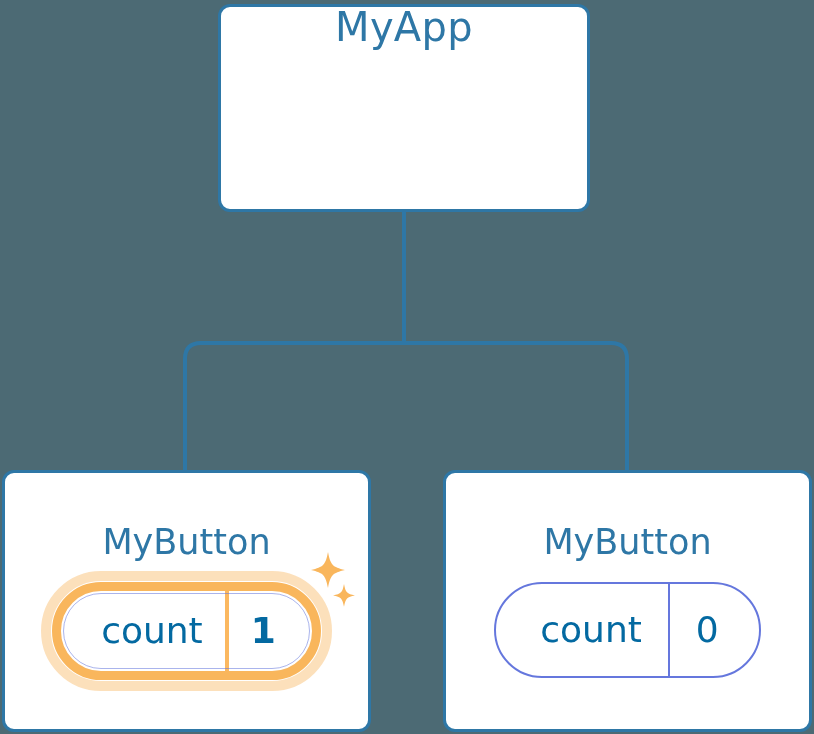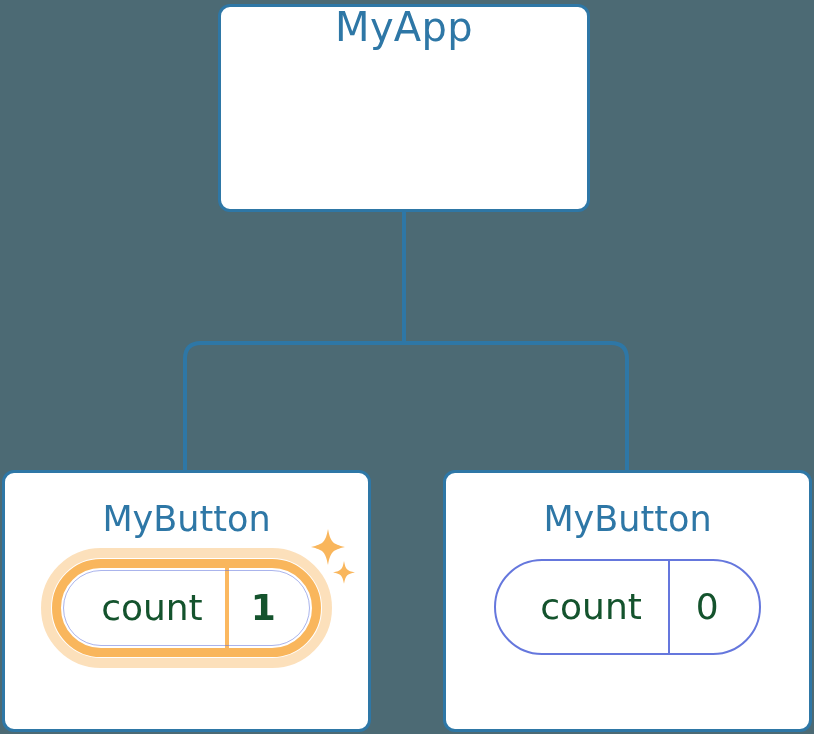--- a/index.html
+++ b/index.html
@@ -59,21 +59,21 @@
     letter-spacing: 0.3px;
     line-height: 1;
   }
 
   .leaf-card {
     top: 470px;
     height: 262px;
     display: flex;
     flex-direction: column;
     align-items: center;
-    padding-top: 29px;
+    padding-top: 52px;
   }
   .leaf-card.left  { left: 2px;   width: 369px; }
   .leaf-card.right { left: 443px; width: 369px; }
 
   .leaf-title {
     color: #2e77a6;
     font-size: 35px;
     font-weight: 400;
     line-height: 1;
     margin: 0 0 22px 0;
@@ -97,21 +97,21 @@
     border-radius: 999px;
     background: #ffffff;
     z-index: 2;
   }
 
   .pill-key,
   .pill-val {
     display: flex;
     align-items: center;
     justify-content: center;
-    color: #14532d;
+    color: #0369a1;
     line-height: 1;
   }
   .pill-key {
     font-size: 36px;
     padding: 0 26px 0 44px;
   }
   .pill-val {
     font-size: 36px;
     padding: 0 40px 0 26px;
     border-left: 2px solid #6577dd;

